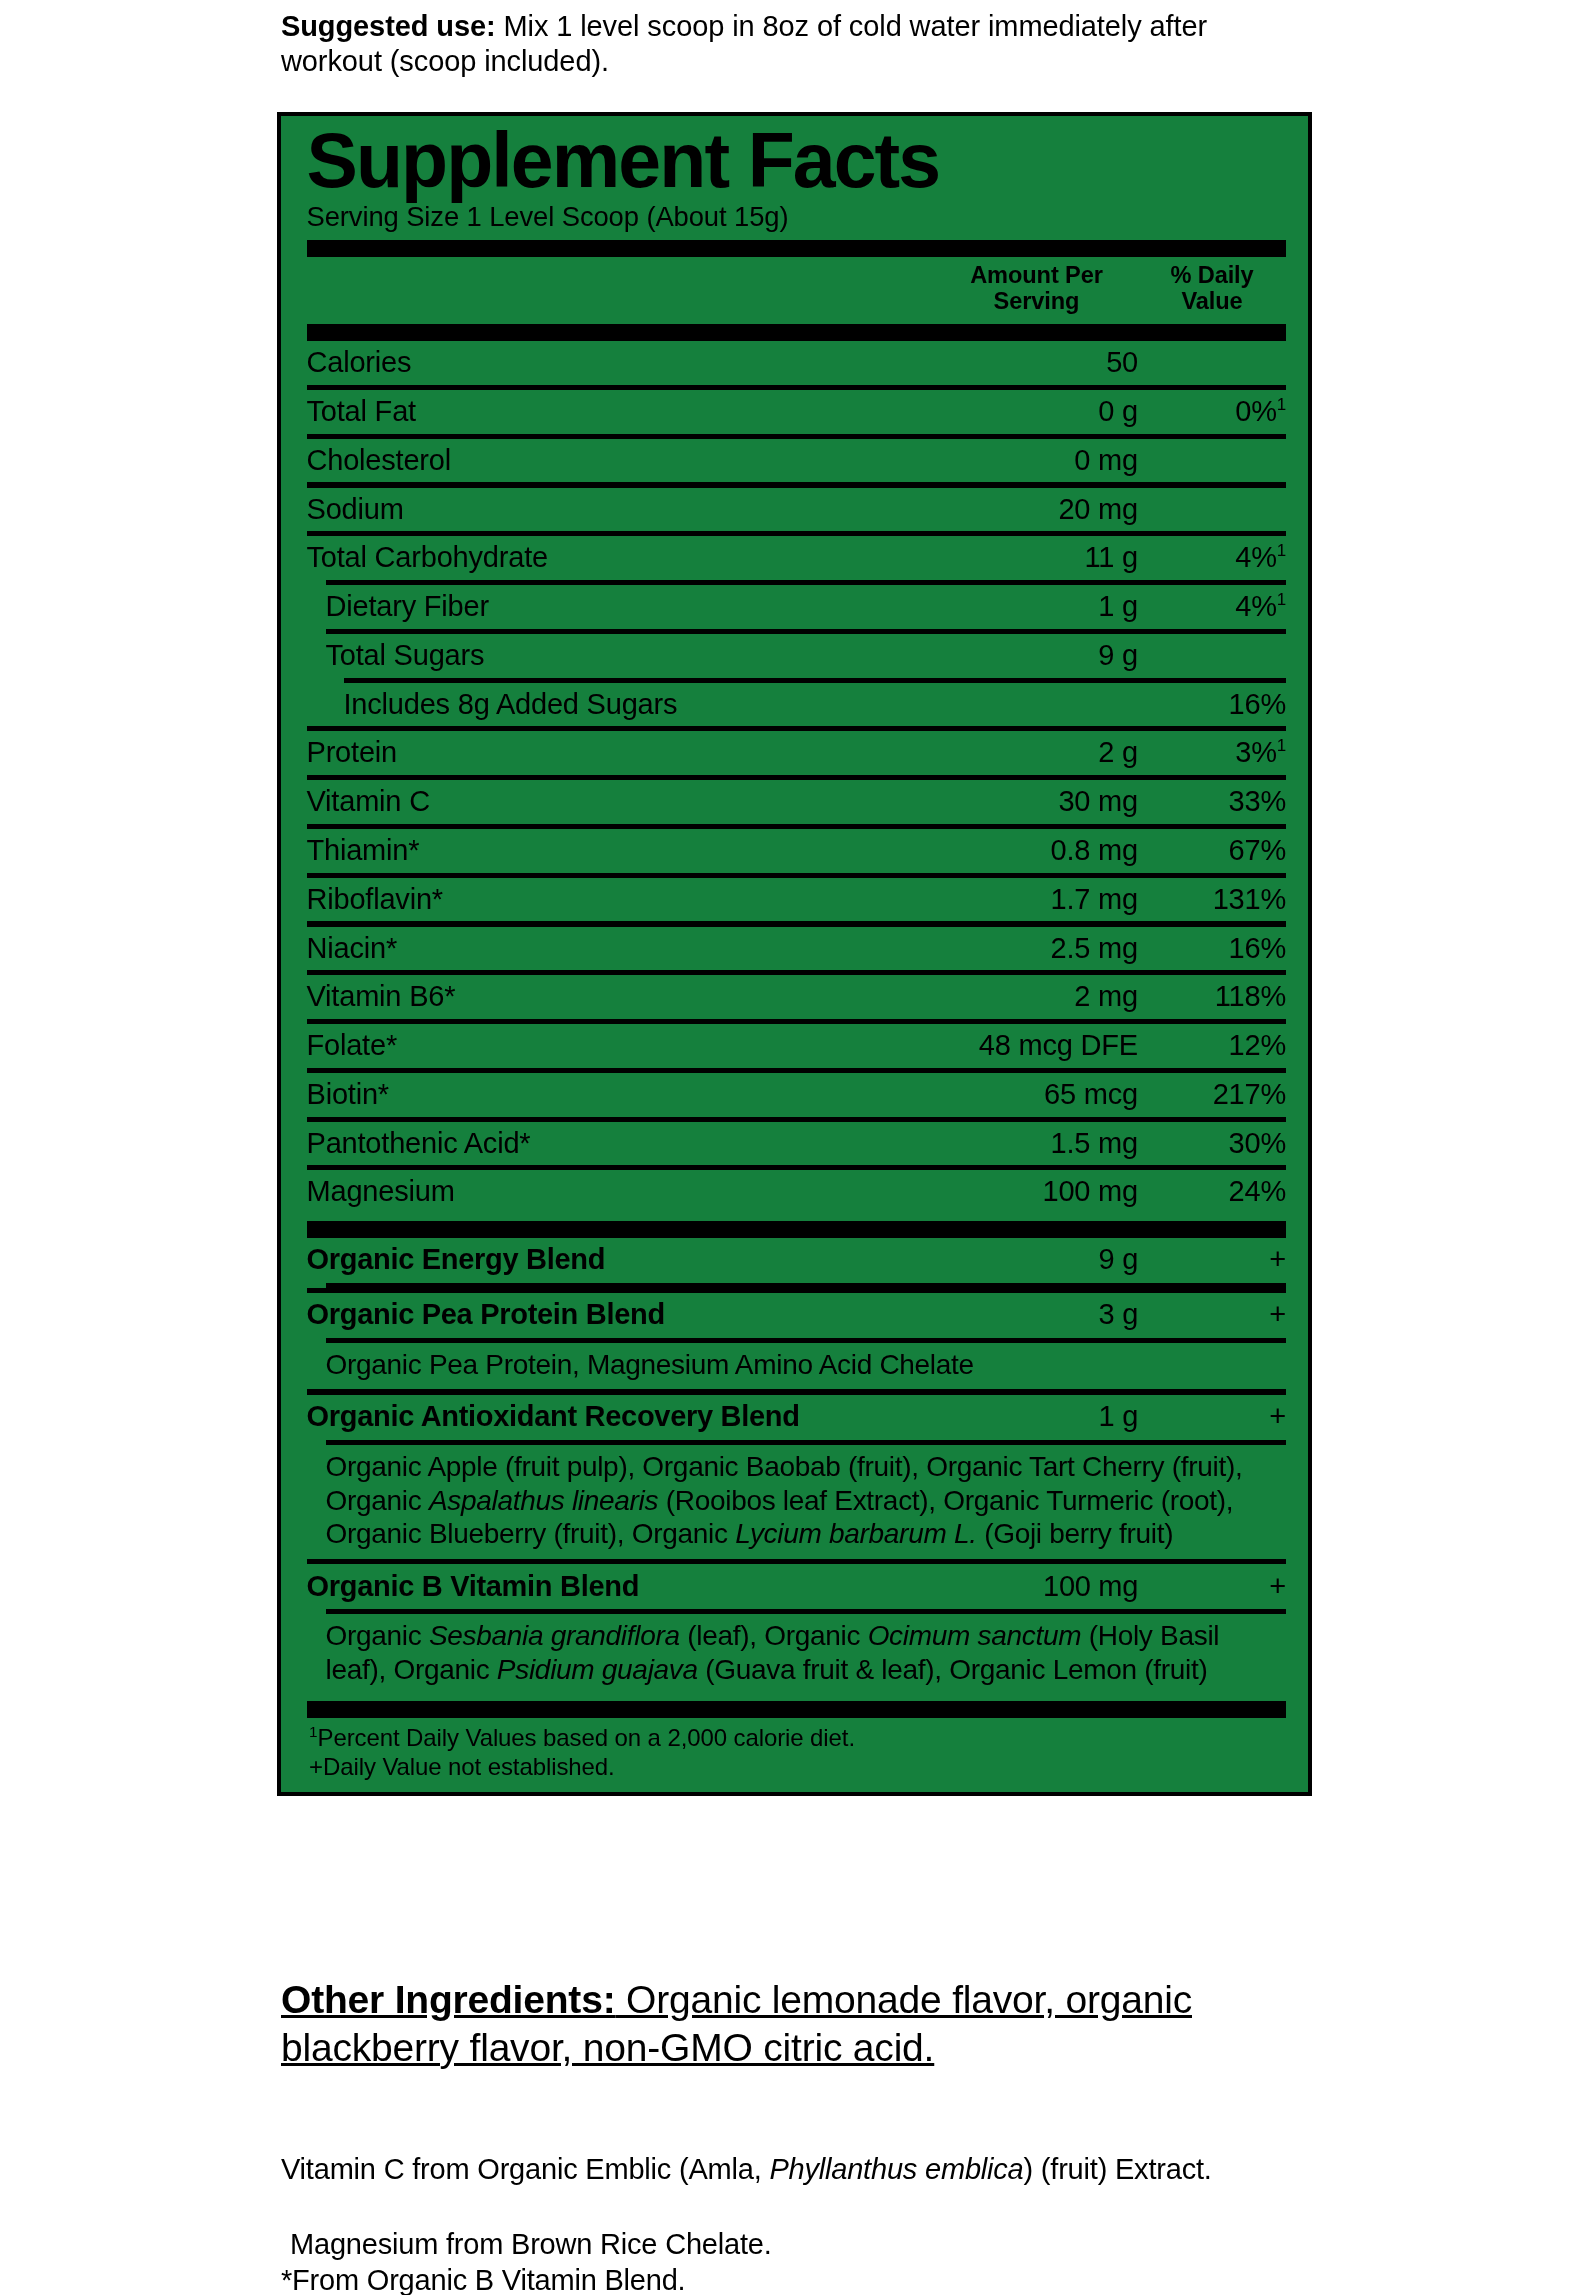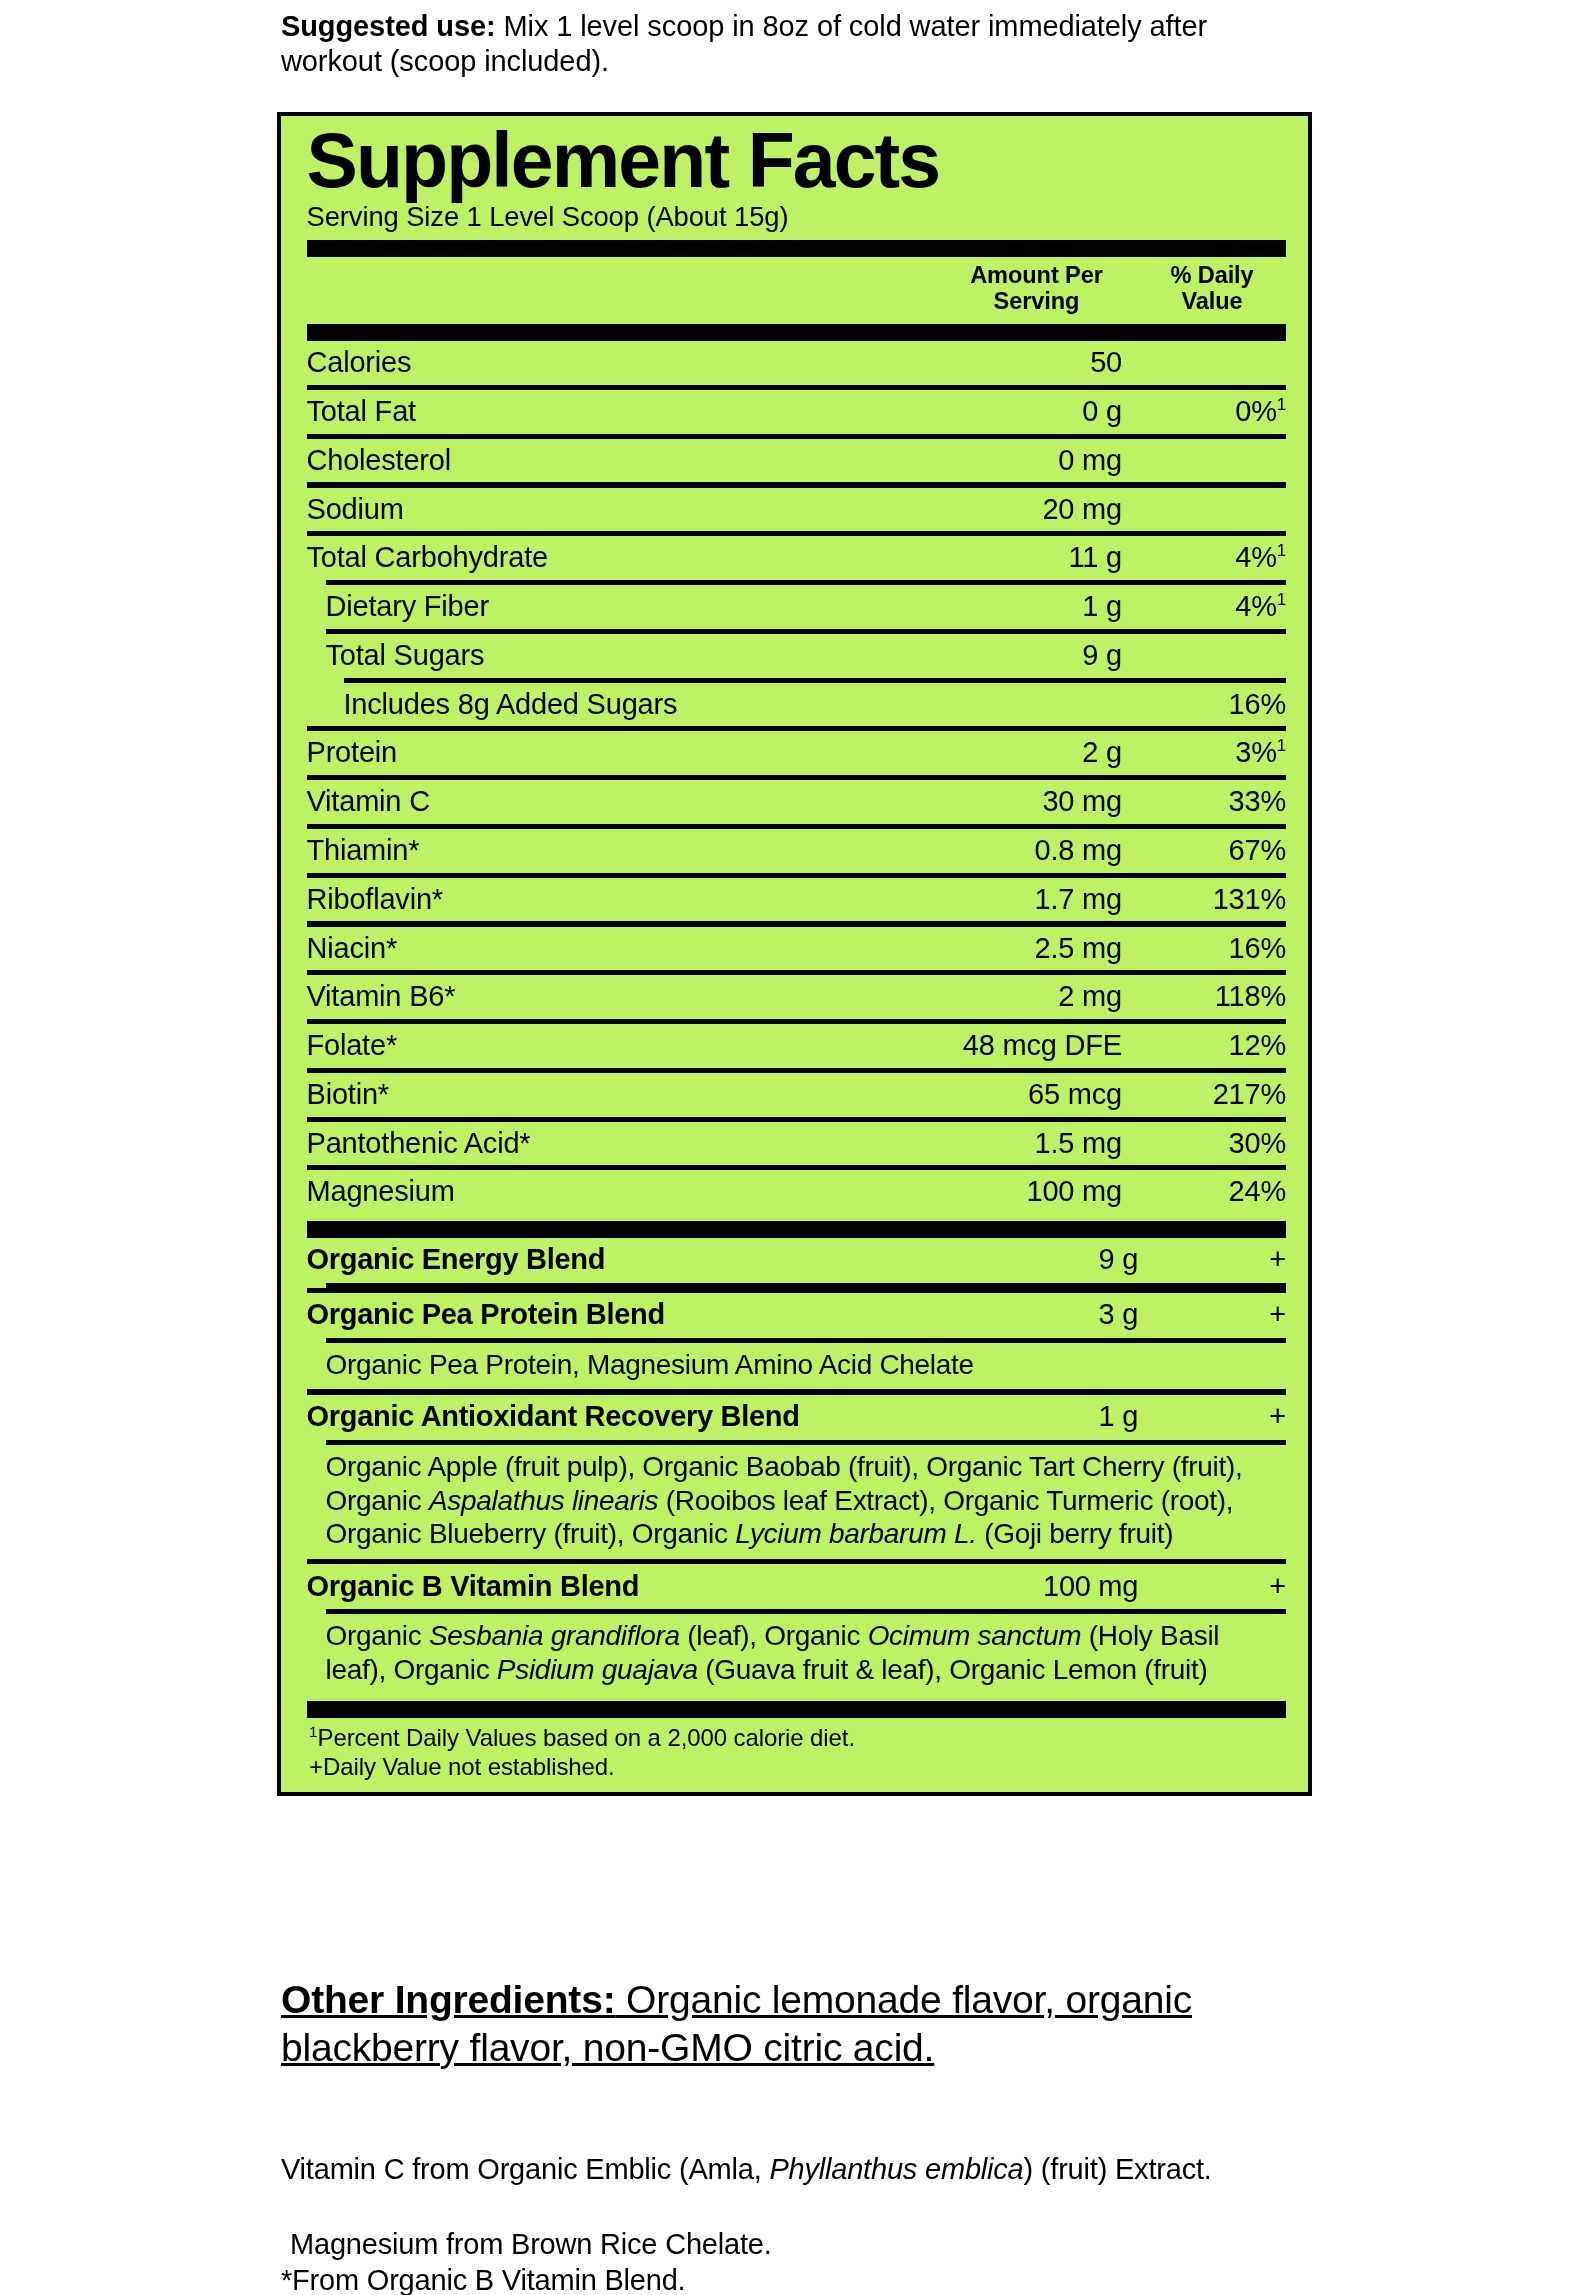--- a/index.html
+++ b/index.html
@@ -34,21 +34,21 @@
   }
   .suggested-use b { font-weight: 700; }
 
   
   .panel {
     position: absolute;
     left: 277px;
     top: 112px;
     width: 1027px;            
     border: 4.5px solid #000;
-    background: #bef264;
+    background: #15803d;
     box-sizing: content-box;
     padding: 0 0 0 0;
   }
   .panel-inner {
     padding: 0 22px 0 25.5px;
   }
 
   .title {
     font-size: 77px;
     font-weight: 700;
@@ -100,21 +100,21 @@
   .row {
     display: flex;
     align-items: baseline;
     font-size: 29px;
     line-height: 1.0;
     padding: 7px 0 7.7px 0;
     letter-spacing: -0.2px;
   }
   .row .r-name { flex: 1 1 auto; white-space: nowrap; }
   .row .r-amt  { width: 203px; text-align: right; white-space: nowrap; }
-  .row .r-dv   { width: 148px; text-align: right; white-space: nowrap; padding-left: 16px; }
+  .row .r-dv   { width: 148px; text-align: right; white-space: nowrap; }
   .row .sup { font-size: 17px; vertical-align: super; line-height: 0; }
 
   .indent-1 .r-name { padding-left: 19px; }
   .indent-2 .r-name { padding-left: 37px; }
 
   
   .ind1 { margin-left: 19px; }
   .ind2 { margin-left: 37px; }
 
   

